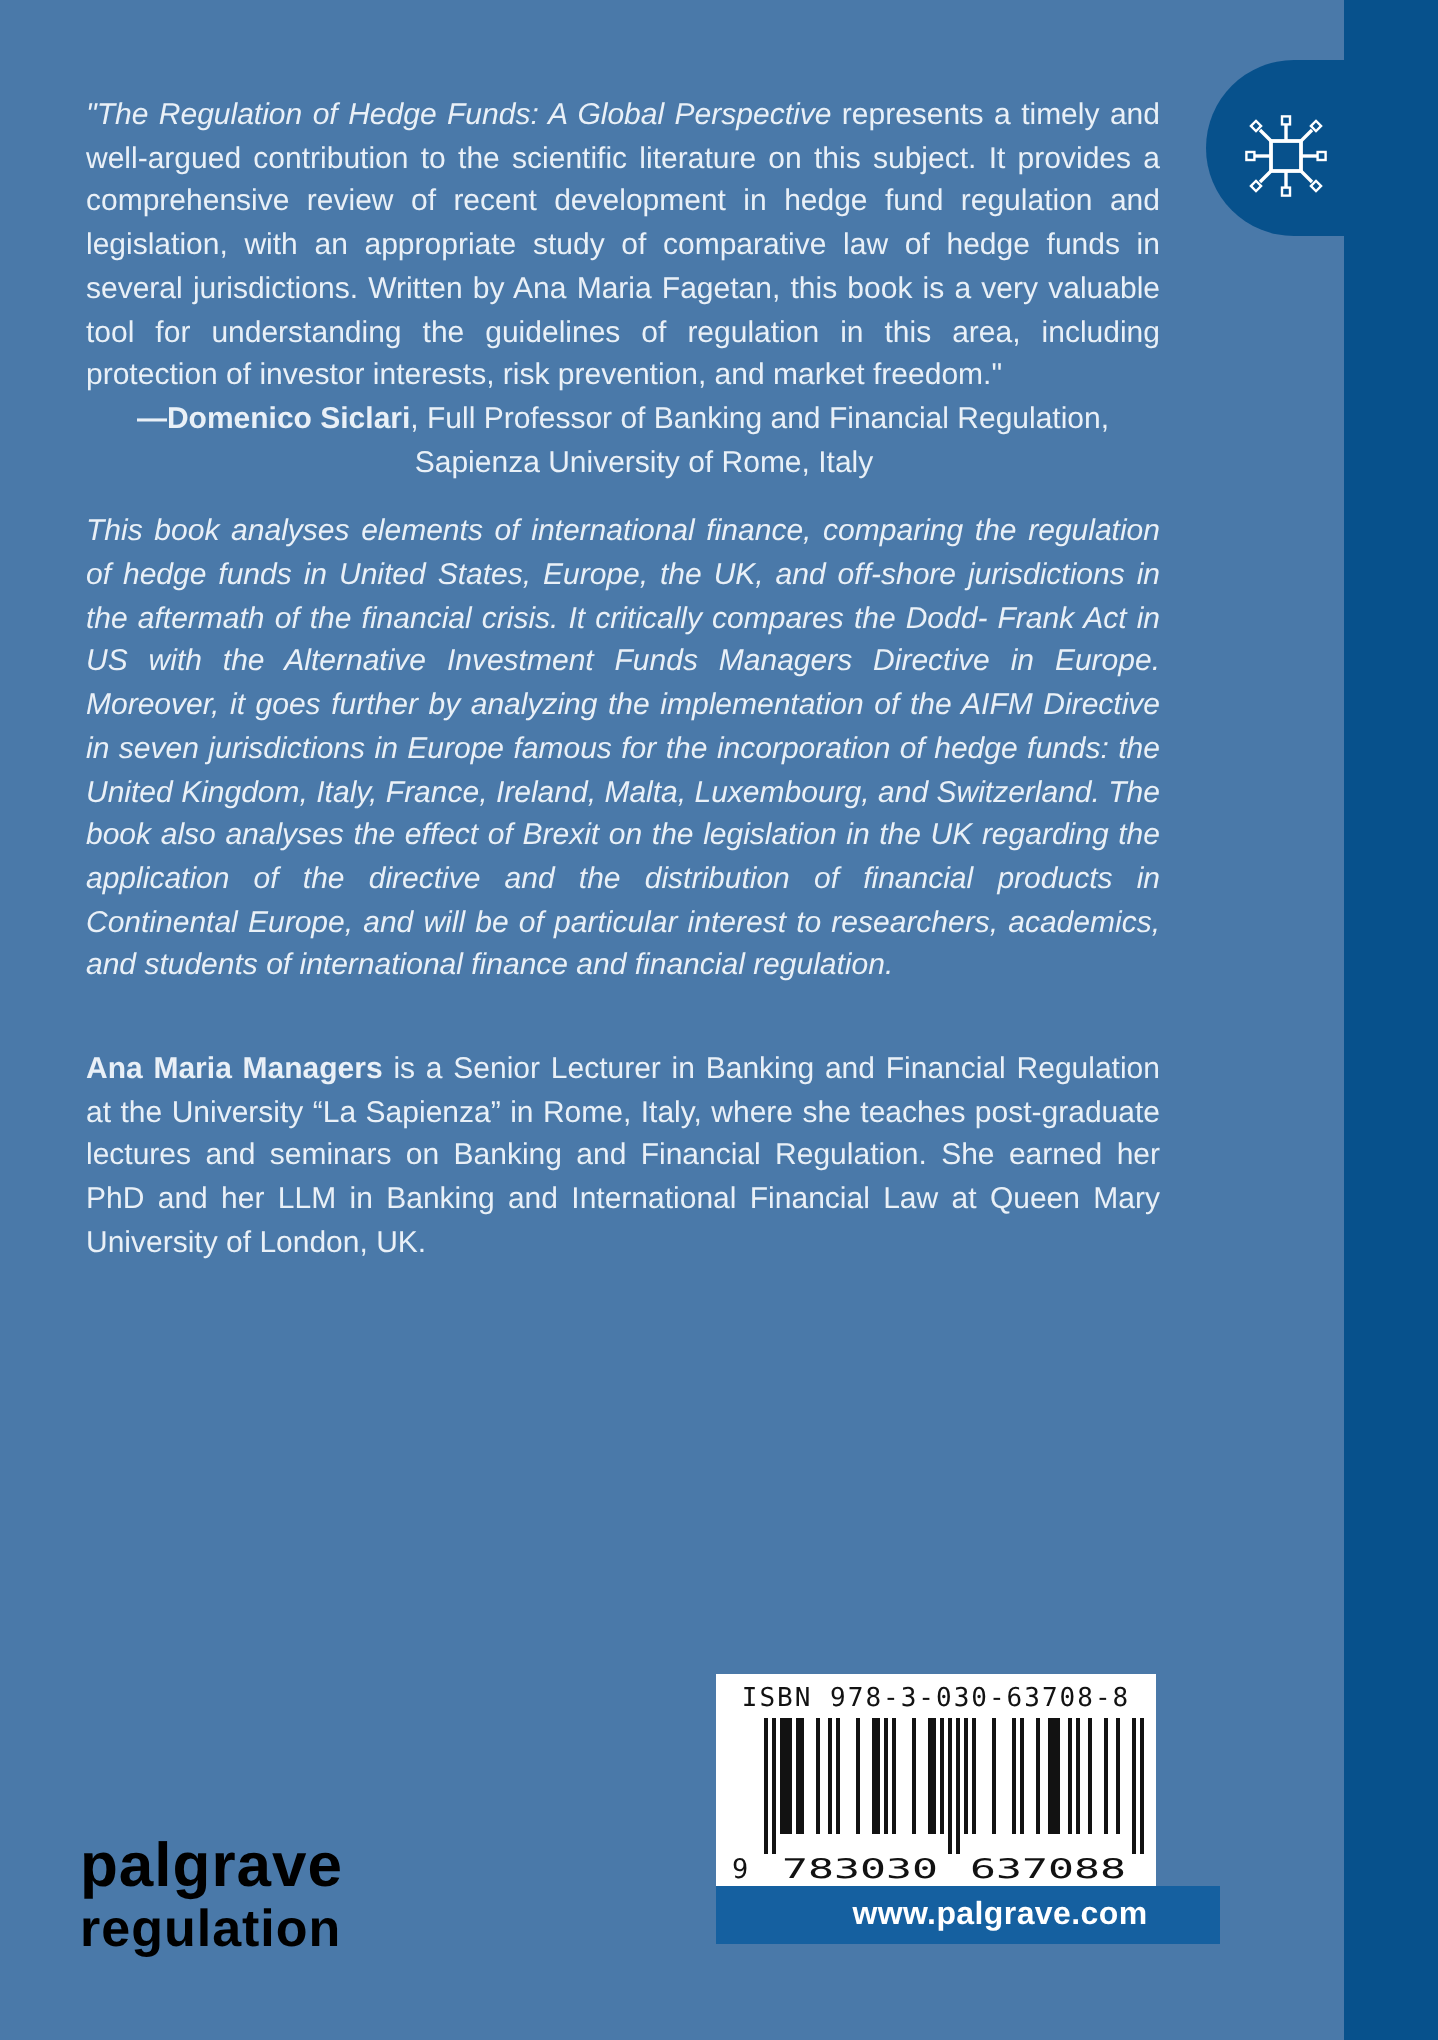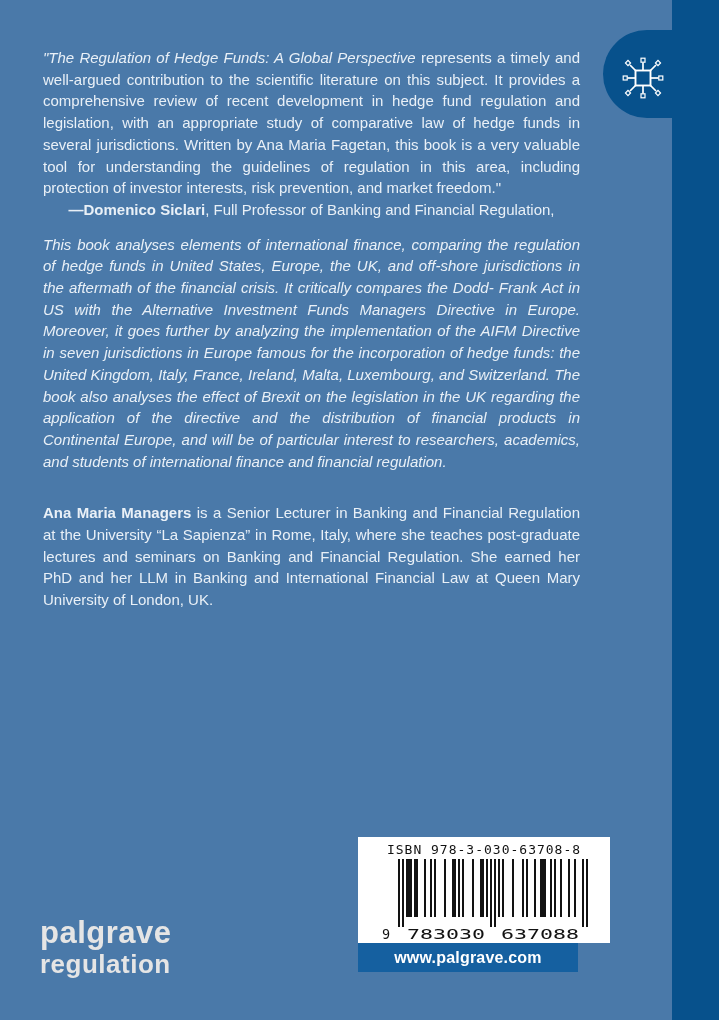--- a/index.html
+++ b/index.html
@@ -43,36 +43,36 @@
   .bold{font-weight:bold;}
   .attribution{text-align:center;}
   .attribution .line2{padding-left:21px;}
   .synopsis{margin-top:13px !important;font-style:italic;}
   .bio{margin-top:30px !important;}
   
   .barcode-block{
     position:absolute;left:358px;top:837px;width:220px;
   }
   .white-box{
-    background:#ffffff;width:252px;height:106px;
+    background:#ffffff;width:220px;height:106px;
     display:flex;flex-direction:column;align-items:center;
   }
   .isbn-label{
     font-family:"DejaVu Sans Mono", monospace;
     color:#121212;font-size:13px;letter-spacing:1px;
     padding-top:5px;height:17px;white-space:nowrap;
   }
   .web-band{
     background:var(--band);width:220px;height:29px;
     display:flex;align-items:center;justify-content:center;
-    color:#fff;font-size:16px;font-weight:bold;letter-spacing:.2px;
+    color:#fff;font-size:16px;font-weight:bold;letter-spacing:.2px;padding-left:32px;
   }
   
   .publisher-logo{
-    position:absolute;left:40px;top:916px;color:#e5e5e5;
+    position:absolute;left:40px;top:916px;color:#000000;
     font-weight:700;letter-spacing:.5px;
   }
   .publisher-logo .l1{font-size:31px;line-height:34px;}
   .publisher-logo .l2{font-size:26px;line-height:29px;}
 </style>
 </head>
 <body>
 
 <div class="cover">
 
@@ -98,20 +98,21 @@
     <line x1="16.5" y1="31.5" x2="11" y2="37" stroke-width="1.7"></line>
     <rect x="7.2" y="37.2" width="3.6" height="3.6" stroke-width="1.2" transform="rotate(45 9 39)"></rect>
     <line x1="31.5" y1="31.5" x2="37" y2="37" stroke-width="1.7"></line>
     <rect x="37.2" y="37.2" width="3.6" height="3.6" stroke-width="1.2" transform="rotate(45 39 39)"></rect>
   </svg>
 
   <div class="content">
     <p class="quote"><span class="italic">"The Regulation of Hedge Funds: A Global Perspective</span><span> represents a timely and well-argued contribution to the scientific literature on this subject. It provides a comprehensive review of recent development in hedge fund regulation and legislation, with an appropriate study of comparative law of hedge funds in several jurisdictions. Written by Ana Maria Fagetan, this book is a very valuable tool for understanding the guidelines of regulation in this area, including protection of investor interests, risk prevention, and market freedom."</span></p>
     <div class="attribution">
       <div><span class="bold">—Domenico Siclari</span><span>, Full Professor of Banking and Financial Regulation,</span></div>
+      <div class="line2">Sapienza University of Rome, Italy</div>
     </div>
     <p class="synopsis">This book analyses elements of international finance, comparing the regulation of hedge funds in United States, Europe, the UK, and off-shore jurisdictions in the aftermath of the financial crisis. It critically compares the Dodd- Frank Act in US with the Alternative Investment Funds Managers Directive in Europe. Moreover, it goes further by analyzing the implementation of the AIFM Directive in seven jurisdictions in Europe famous for the incorporation of hedge funds: the United Kingdom, Italy, France, Ireland, Malta, Luxembourg, and Switzerland. The book also analyses the effect of Brexit on the legislation in the UK regarding the application of the directive and the distribution of financial products in Continental Europe, and will be of particular interest to researchers, academics, and students of international finance and financial regulation.</p>
     <p class="bio"><span class="bold">Ana Maria Managers</span><span> is a Senior Lecturer in Banking and Financial Regulation at the University “La Sapienza” in Rome, Italy, where she teaches post-graduate lectures and seminars on Banking and Financial Regulation. She earned her PhD and her LLM in Banking and International Financial Law at Queen Mary University of London, UK.</span></p>
   </div>
 
   <div class="barcode-block">
     <div class="white-box">
       <div class="isbn-label">ISBN 978-3-030-63708-8</div>
       <svg id="barcode-svg" width="220" height="84" viewBox="0 0 220 84">
         <g id="barcode-bars" fill="#121212">

